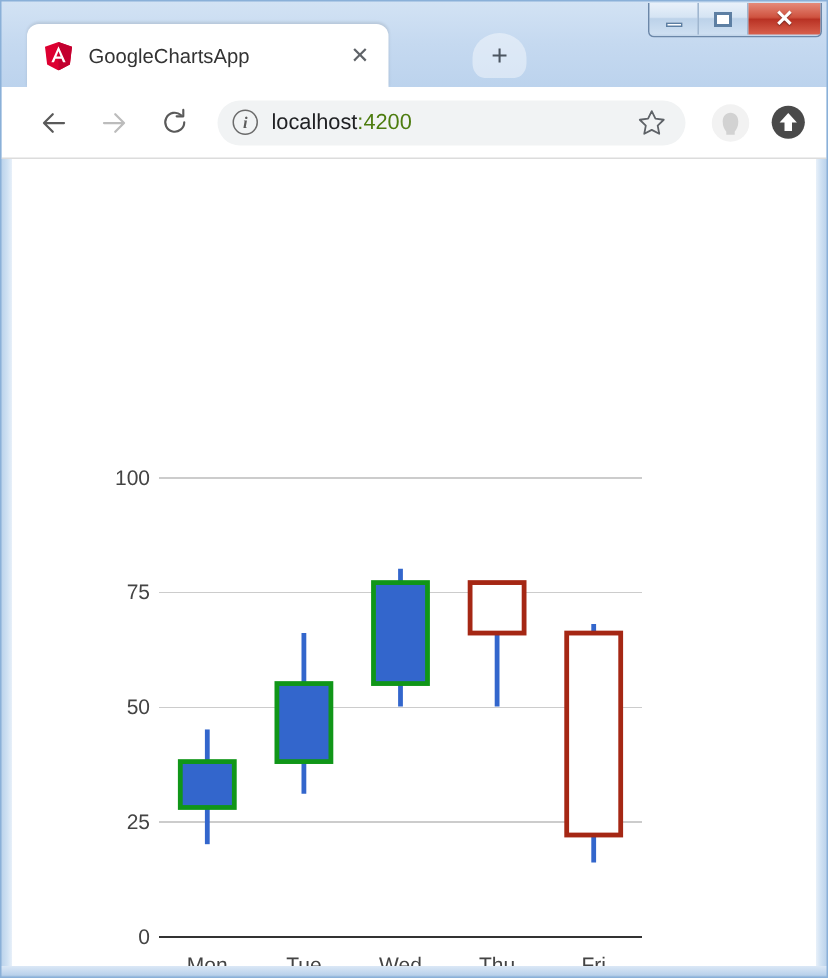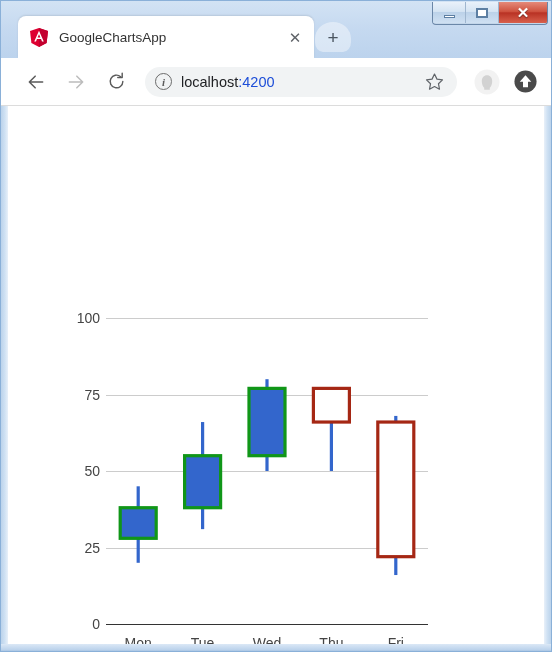--- a/index.html
+++ b/index.html
@@ -82,21 +82,21 @@
     font-weight: bold;
     font-family: "Liberation Sans", sans-serif;
     text-shadow: 0 1px 1px rgba(0,0,0,.45);
     line-height: 1;
   }
 
   
   .tab {
     position: absolute;
     left: 18px; top: 16px;
-    width: 296px; height: 42px;
+    width: 241px; height: 42px;
     background: #ffffff;
     border-radius: 8px 8px 0 0;
     box-shadow: 0 -1px 2px rgba(0,0,0,.10);
     display: flex;
     align-items: center;
     padding: 0 10px 0 12px;
     box-sizing: border-box;
   }
   .ng-logo {
     width: 18px; height: 19px;
@@ -185,21 +185,21 @@
     flex: 0 0 auto;
     margin-right: 9px;
   }
   .url {
     flex: 1 1 auto;
     font-size: 14.5px;
     color: #202124;
     white-space: nowrap;
     overflow: hidden;
   }
-  .url .dim { color: #1d4ed8; }
+  .url .dim { color: #4d7c0f; }
   .star-btn {
     width: 30px; height: 30px;
     flex: 0 0 auto;
     display: flex; align-items: center; justify-content: center;
     color: #5f6368;
   }
   .avatar-btn {
     width: 28px; height: 28px;
     flex: 0 0 auto;
     margin-left: 8px;

